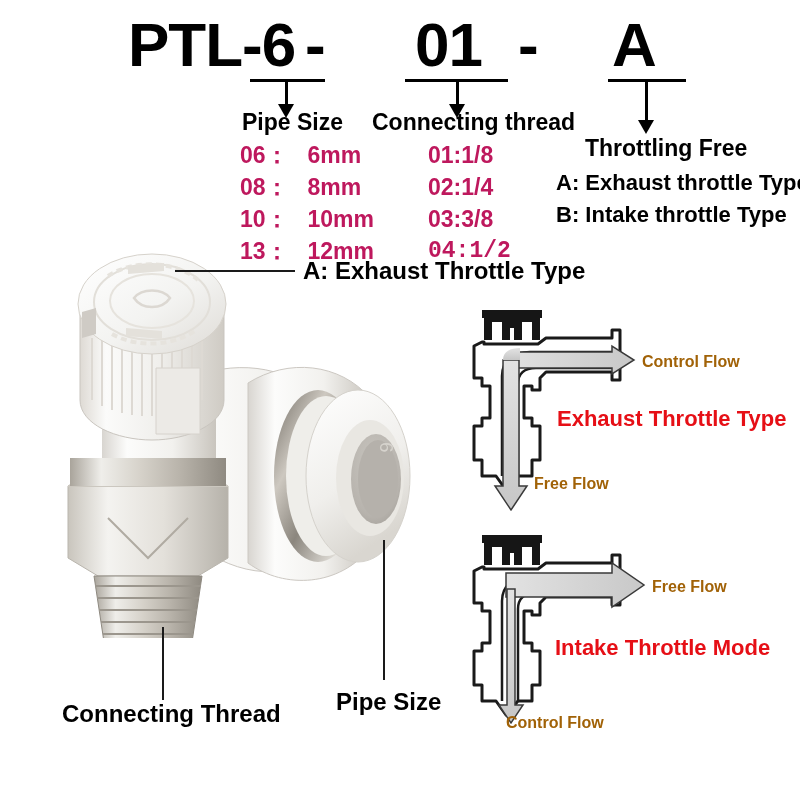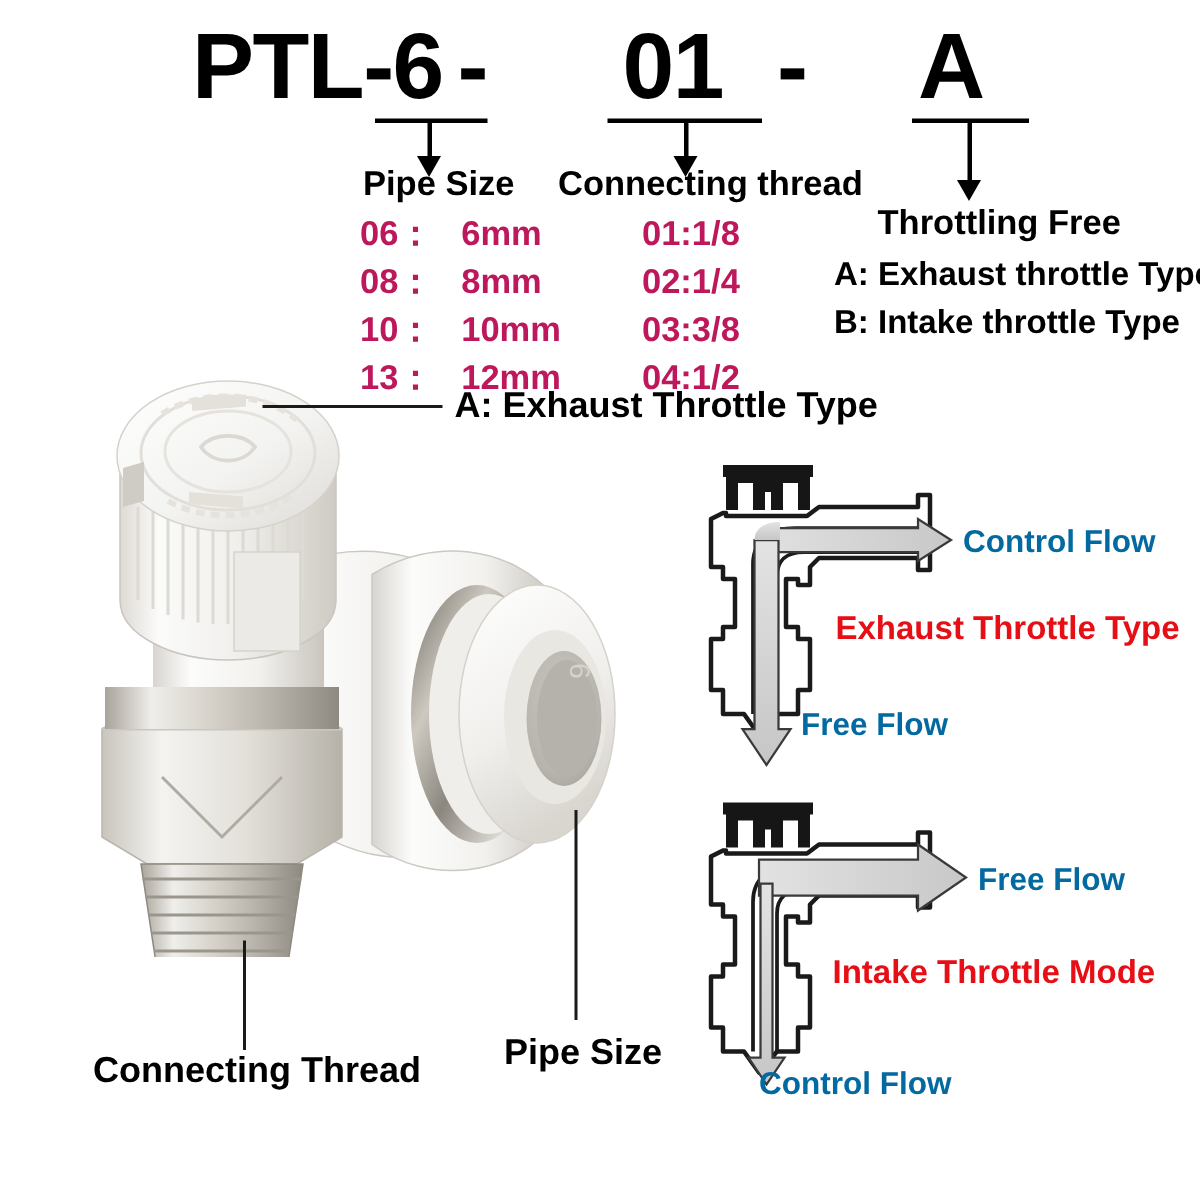--- a/index.html
+++ b/index.html
@@ -27,21 +27,21 @@
   }
 
   
   .legend-head{font-size:23px;font-weight:bold;color:#000;line-height:28px;}
   .legend-row{font-size:23px;font-weight:bold;color:#be185d;line-height:31px;}
   .legend-row-sm{font-size:22px;font-weight:bold;color:#000;line-height:30px;}
   .callout-big{font-size:24px;font-weight:bold;color:#000;line-height:28px;}
   .leader{background:#1a1a1a;}
 
   
-  .flow-lbl{font-size:21px;font-weight:bold;color:#0369a1;line-height:24px;}
+  .flow-lbl{font-size:16px;font-weight:bold;color:#a16207;line-height:24px;}
   .mode-lbl{font-size:22px;font-weight:bold;line-height:26px;}
 
   
   #photo{left:40px;top:218px;width:430px;height:420px;}
 </style>
 </head>
 <body>
 
 <div id="root">
 
@@ -83,21 +83,21 @@
   <div class="abs nowrap" style="left:240px;top:236px;">
     <span class="legend-row">13：</span>
     <span class="legend-row" style="display:inline-block;width:10px;"></span>
     <span class="legend-row">12mm</span>
   </div>
 
   <div class="abs legend-head nowrap" style="left:372px;top:108px;">Connecting thread</div>
   <div class="abs legend-row nowrap" style="left:428px;top:140px;">01:1/8</div>
   <div class="abs legend-row nowrap" style="left:428px;top:172px;">02:1/4</div>
   <div class="abs legend-row nowrap" style="left:428px;top:204px;">03:3/8</div>
-  <div class="abs legend-row nowrap" style="left:428px;top:236px;">04:1/2</div>
+  <div class="abs legend-row nowrap" style="left:428px;top:236px;font-family:Liberation Mono, monospace;">04:1/2</div>
 
   <div class="abs legend-head nowrap" style="left:585px;top:134px;">Throttling Free</div>
   <div class="abs legend-row-sm nowrap" style="left:556px;top:168px;">A: Exhaust throttle Type</div>
   <div class="abs legend-row-sm nowrap" style="left:556px;top:200px;">B: Intake throttle Type</div>
 
   <div id="photo" class="abs">
     <svg width="430" height="420" viewBox="0 0 430 420">
       <defs>
         <linearGradient id="gKnobTop" x1="0" y1="0" x2="1" y2="1">
           <stop offset="0%" stop-color="#ffffff"></stop>

